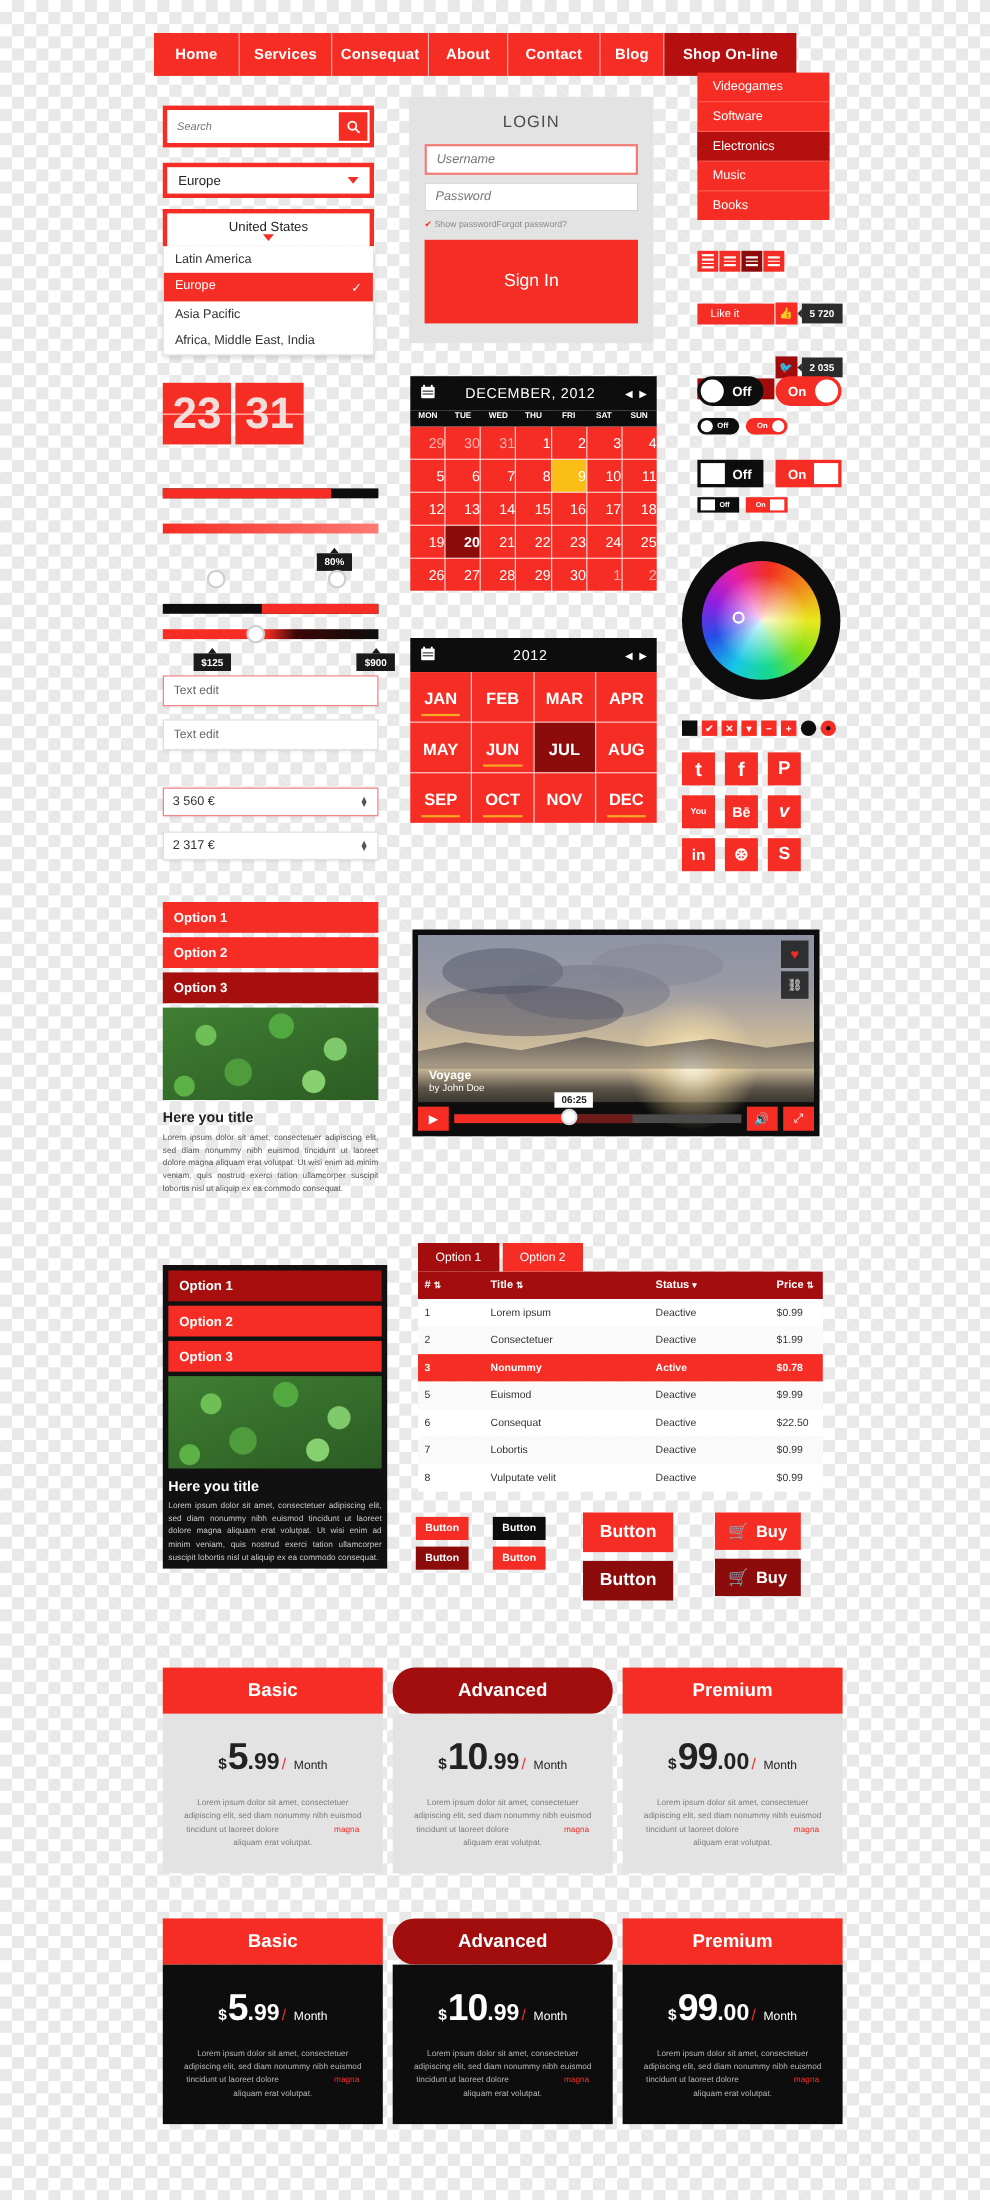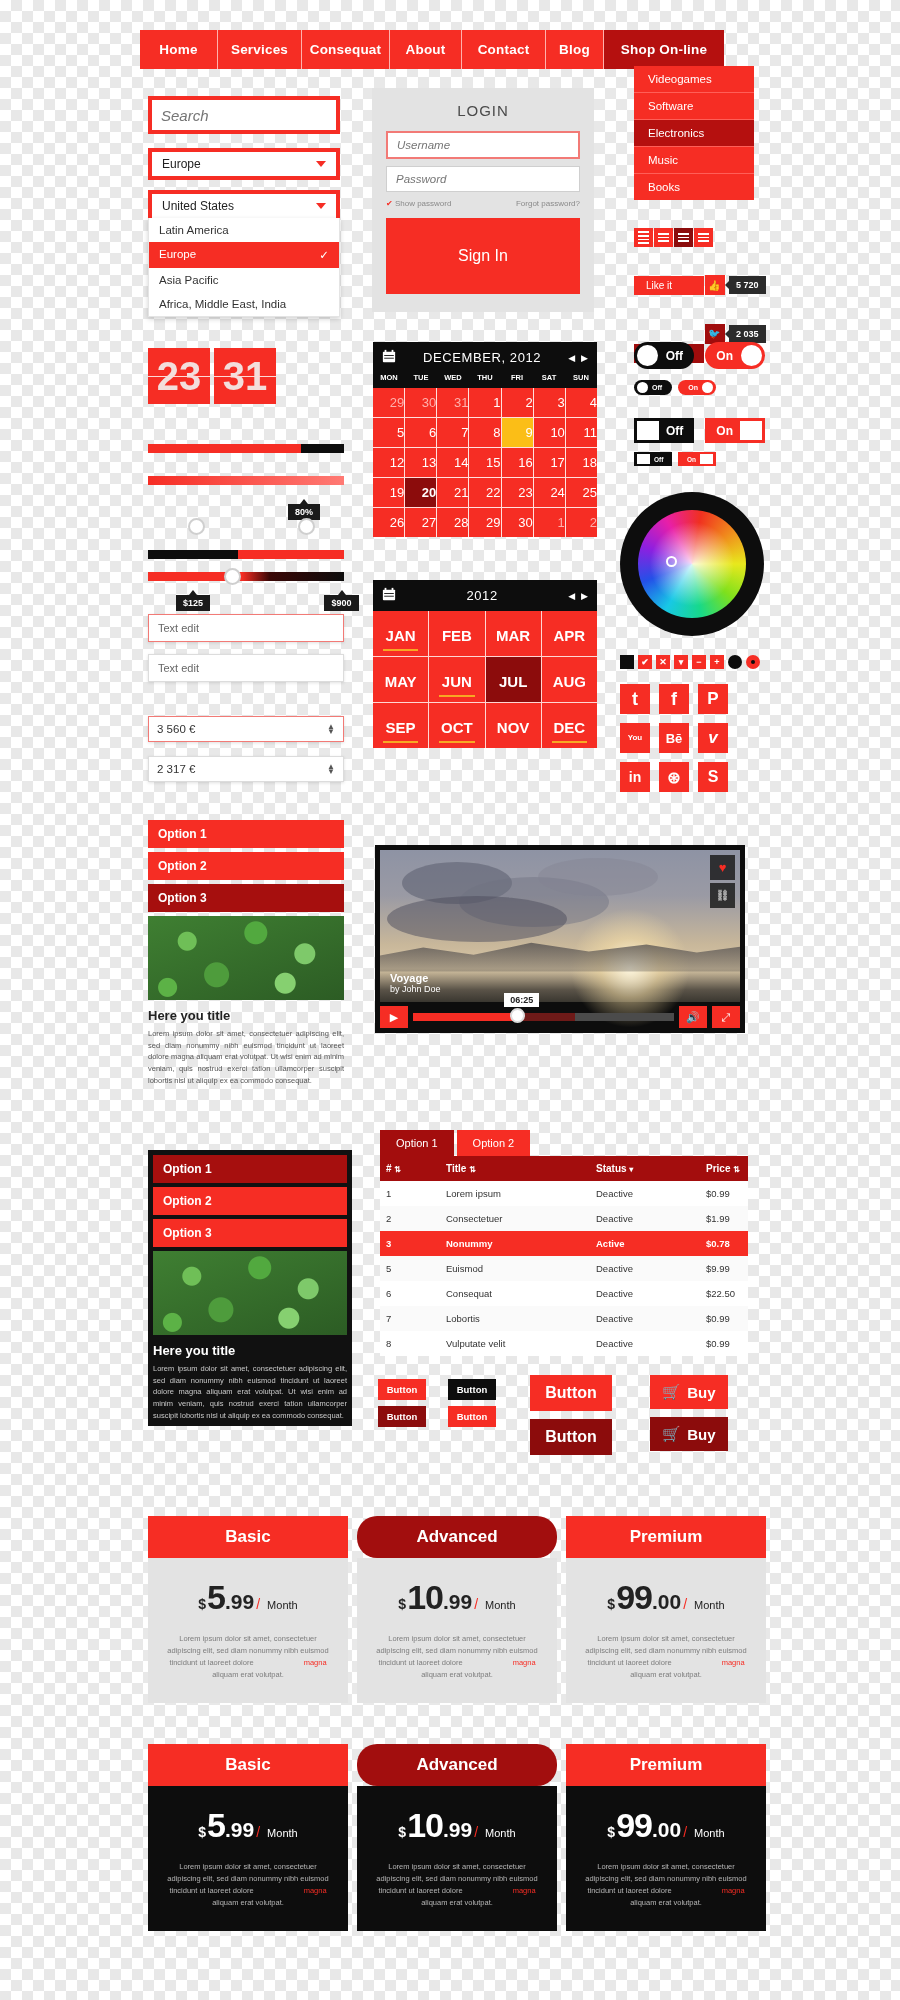--- a/index.html
+++ b/index.html
@@ -30,41 +30,41 @@
   .dropdown-panel { width: 120px; background: #f62d24; }
   .dropdown-panel .dd-item {
     color: #fff; font-size: 11.5px; padding: 7px 14px; border-bottom: 1px solid #ff5f58;
   }
   .dropdown-panel .dd-item.active { background: #b5100f; }
   .dropdown-panel .dd-item:last-child { border-bottom: none; }
 
   
   .search-wrap { border: 4px solid #f62d24; background: #fff; display: flex; align-items: center; }
   .search-input { flex: 1; border: none; outline: none; font-style: italic; color: #9a9a9a;
-    font-size: 15px; padding: 6px 9px; background: transparent; font-family: inherit; }
+    font-size: 10px; padding: 6px 9px; background: transparent; font-family: inherit; }
   .search-btn { width: 26px; height: 26px; background: #f62d24; color: #fff;
     display: flex; align-items: center; justify-content: center; margin: 2px; }
 
   
   .sel-box { border: 4px solid #f62d24; background: #fff; display: flex; align-items: center;
     justify-content: space-between; padding: 5px 10px; font-size: 12px; color: #222; }
   .caret { width: 0; height: 0; border-left: 5px solid transparent; border-right: 5px solid transparent;
     border-top: 6px solid #f62d24; }
   .sel-list { background: #fff; border: 1px solid #e4e4e4; border-top: none;
     box-shadow: 0 2px 5px rgba(0,0,0,.18); }
   .sel-list li { list-style: none; font-size: 11.5px; color: #333; padding: 6px 10px; }
   .sel-list li.active { background: #f62d24; color: #fff; display: flex; justify-content: space-between; }
 
   
   .login { background: #e3e3e3; padding: 14px 14px 18px; }
   .login-title { text-align: center; color: #4a4a4a; font-size: 15px; letter-spacing: 1px; margin-bottom: 12px; }
   .login-field { width: 100%; border: 2px solid #f27a76; background: #fff; font-style: italic;
     color: #9a9a9a; font-size: 11.5px; padding: 6px 9px; margin-bottom: 7px; outline: none; font-family: inherit; }
   .login-field.plain { border: 1px solid #cfcfcf; }
-  .login-meta { display: flex; justify-content: space-between; font-size: 8px; color: #8a8a8a; margin-bottom: 10px; }
+  .login-meta { display: flex; justify-content: flex-start; font-size: 8px; color: #8a8a8a; margin-bottom: 10px; }
   .login-meta .chk { color: #f62d24; }
   .signin { width: 100%; background: #f62d24; color: #fff; border: none; font-size: 16px;
     padding: 29px 0; font-family: inherit; font-weight: 500; }
 
   
   .flip { background: #f62d24; color: #f3dedc; font-size: 40px; font-weight: bold;
     width: 62px; height: 56px; display: flex; align-items: center; justify-content: center;
     position: relative; }
   .flip::after { content:""; position:absolute; left:0; right:0; top:50%; height:1px; background:#ffd9d6; }
 
@@ -262,21 +262,21 @@
     </div>
   </div>
 
   
   <div class="abs sel-box" style="left:148px; top:148px; width:192px;">
     <span>Europe</span>
     <span class="caret"></span>
   </div>
 
   <div class="abs" style="left:148px; top:190px; width:192px;">
-    <div class="sel-box" style="border-bottom:none;">
+    <div class="sel-box" style="border-bottom:none;flex-direction:column;">
       <span>United States</span>
       <span class="caret"></span>
     </div>
     <ul class="sel-list">
       <li>Latin America</li>
       <li class="active">
         <span>Europe</span>
         <span>✓</span>
       </li>
       <li>Asia Pacific</li>

